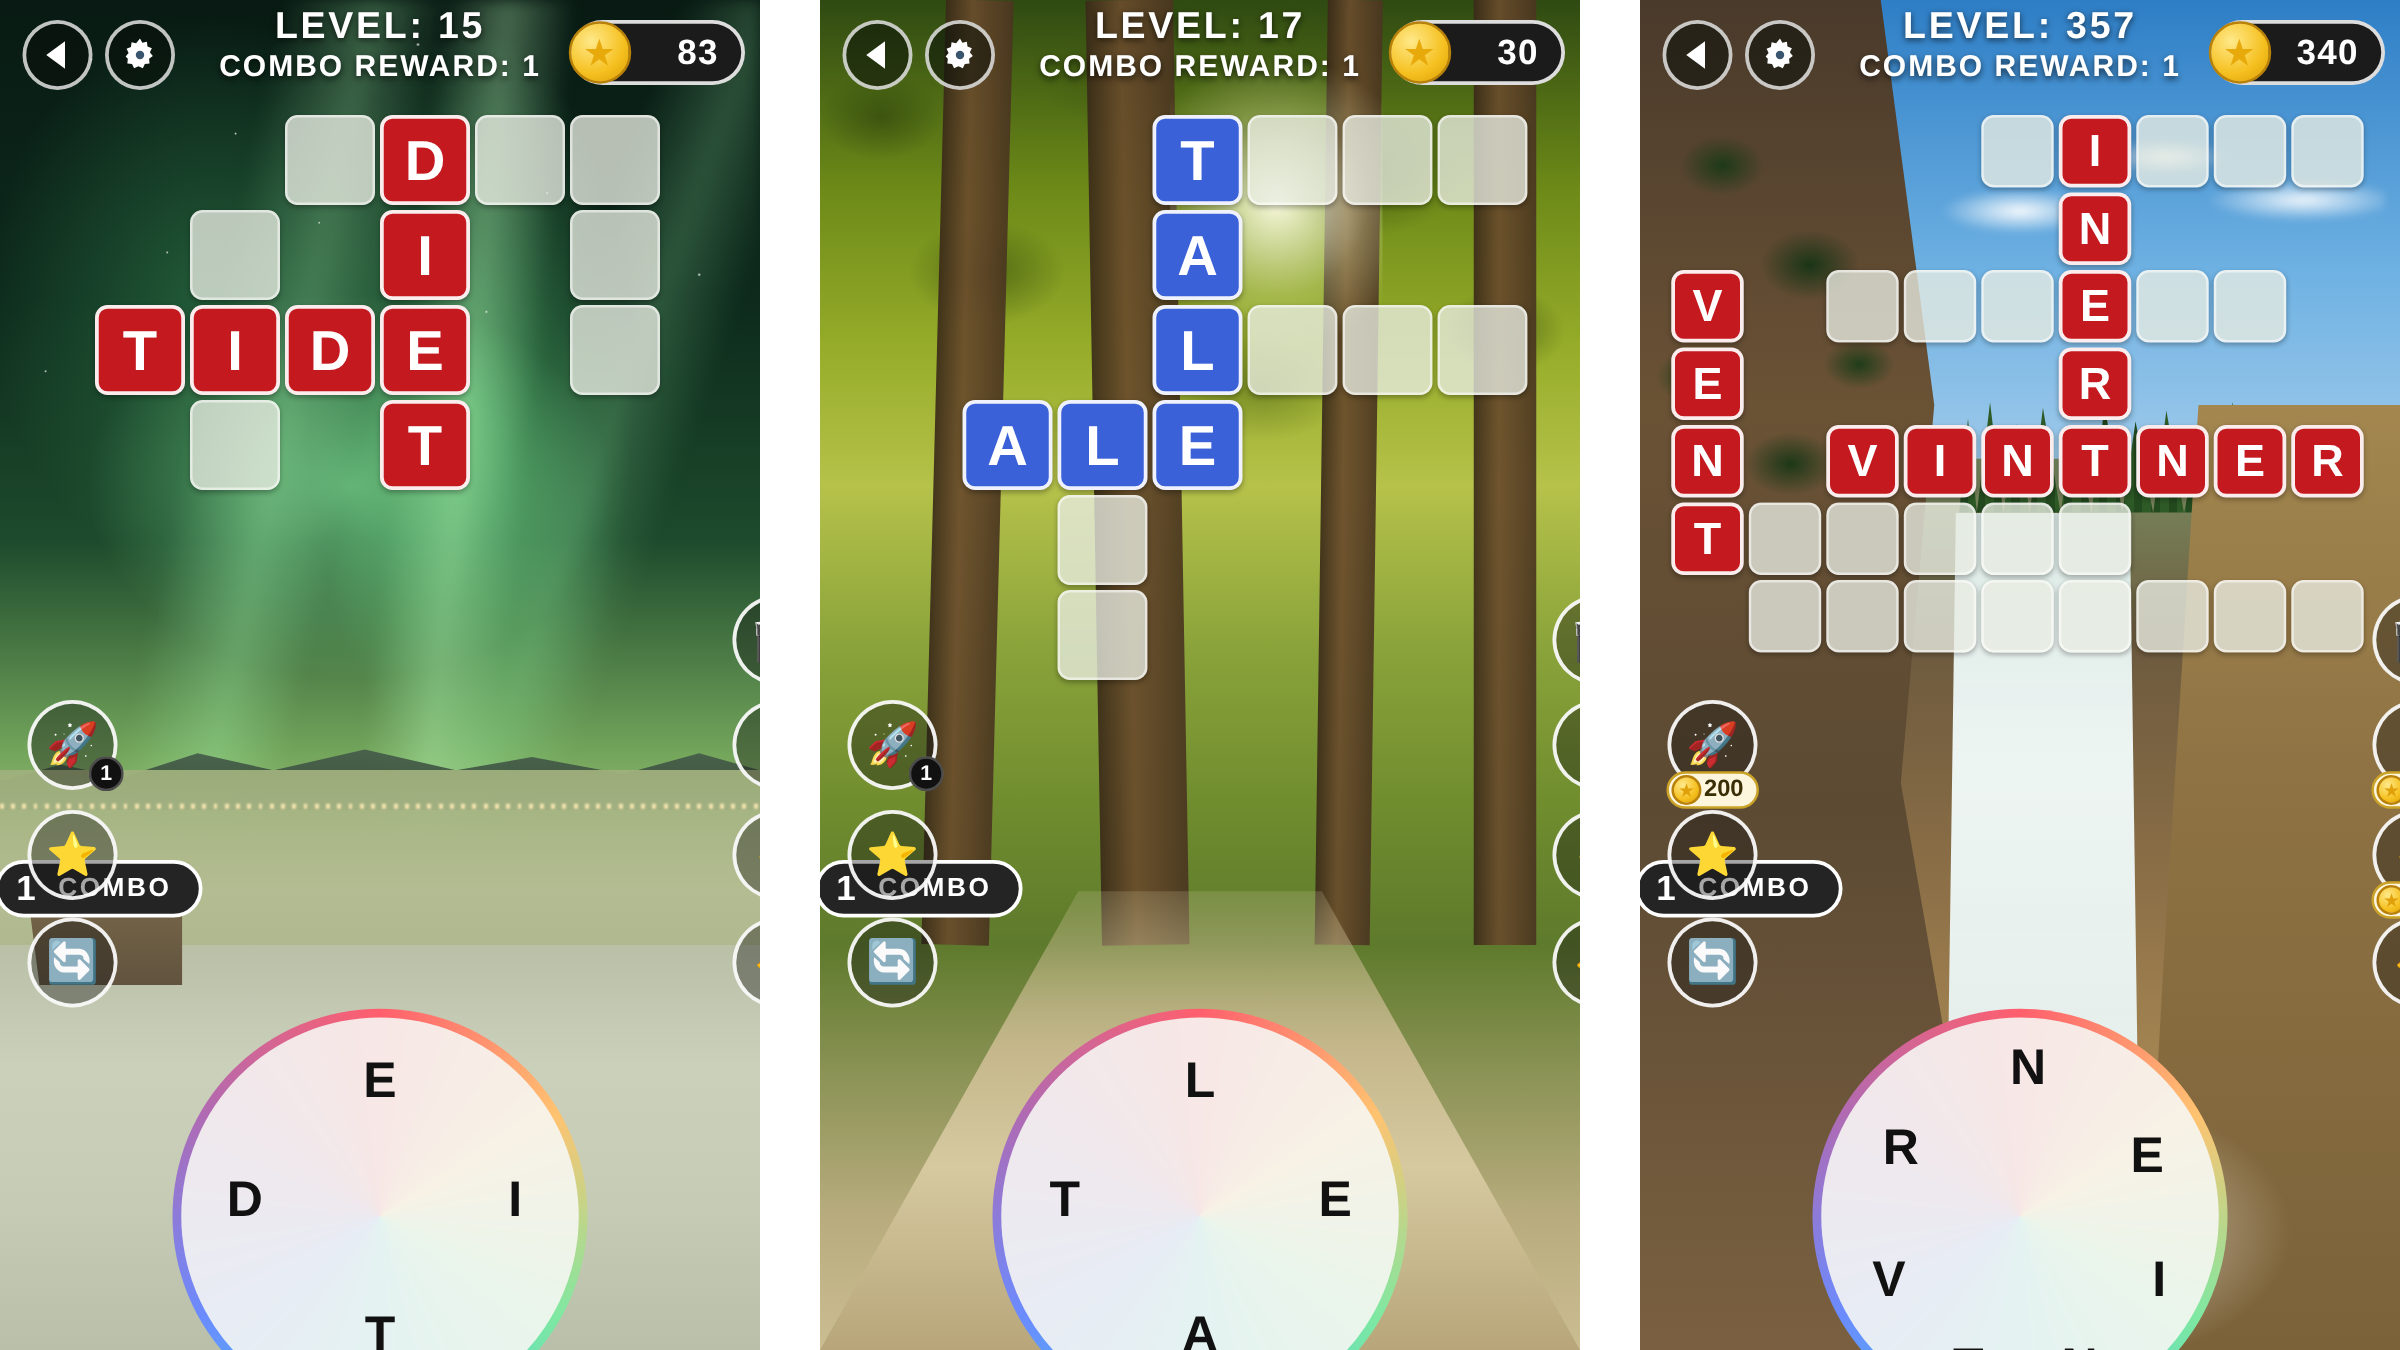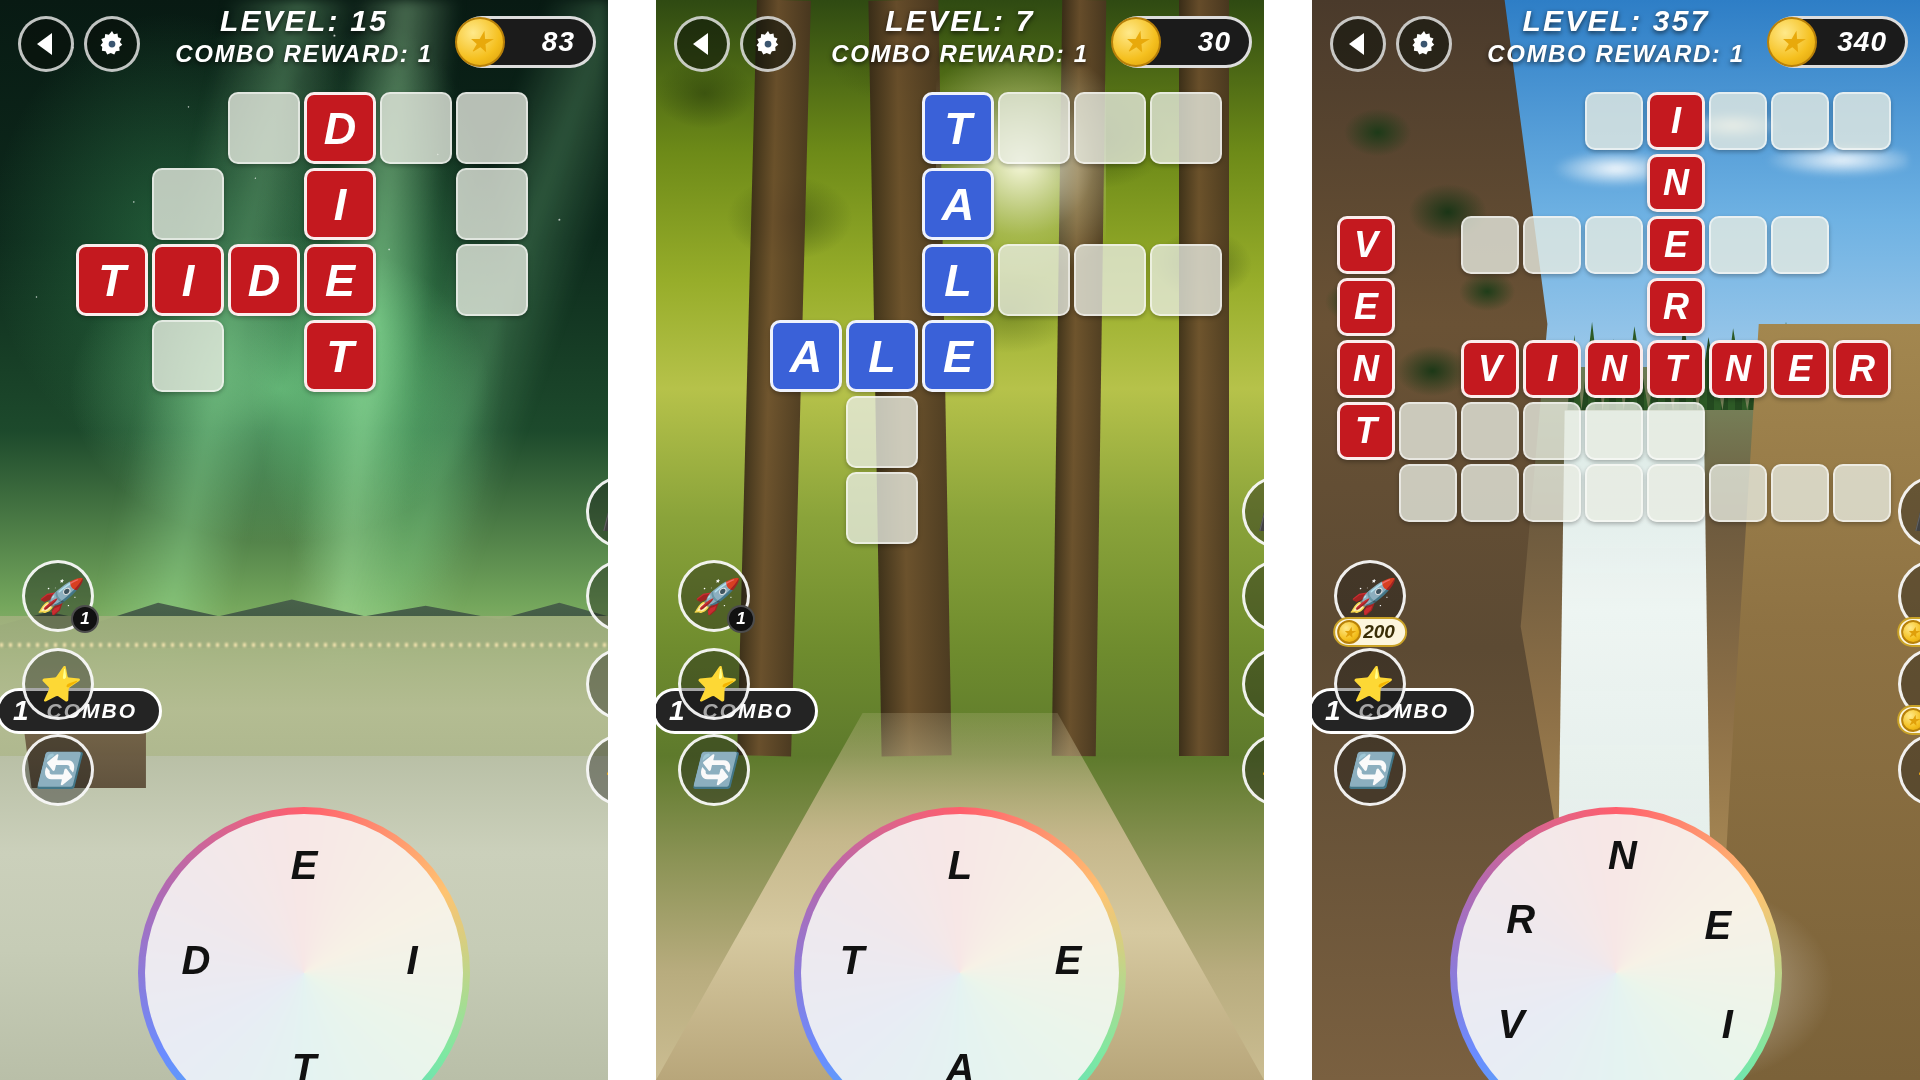--- a/index.html
+++ b/index.html
@@ -4,21 +4,21 @@
 <style>
   * { box-sizing: border-box; margin: 0; padding: 0; }
   html, body {
     width: 1920px; height: 1080px;
     background: #ffffff;
     font-family: "Liberation Sans", sans-serif;
     overflow: hidden;
   }
   .stage {
     position: relative; width: 1920px; height: 1080px;
-    display: flex; gap: 0; background:#fff;font-style:italic;
+    display: flex; gap: 0; background:#fff;
   }
   .panel {
     position: relative;
     width: 608px; height: 1080px;
     overflow: hidden;
     flex: 0 0 auto;
   }
   .gap { flex: 0 0 auto; width: 48px; height: 1080px; background:#fff; }
 
   
@@ -448,21 +448,21 @@
       <div class="circle-btn settings-btn">
         <span>
             <svg class="gi" width="30" height="30" viewBox="0 0 24 24" aria-hidden="true">
  <path fill="#ffffff" d="M12 1.5l1.5 2.6 2.9-.6.4 3 2.8 1.1-1.3 2.7 1.9 2.3-2.4 1.8.3 3-3 .3-1.3 2.7-2.8-1.2-2.8 1.2-1.3-2.7-3-.3.3-3L2.8 13l1.9-2.3L3.4 8l2.8-1.1.4-3 2.9.6z"></path>
  <circle cx="12" cy="12" r="4.1" fill="#ffffff"></circle>
  <circle cx="12" cy="12" r="2.7" fill="#3a5570"></circle>
 </svg>
           </span>
       </div>
       <div class="hud-center">
-        <div class="level-text">LEVEL: 7</div>
+        <div class="level-text">LEVEL: 17</div>
         <div class="combo-reward">COMBO REWARD: 1</div>
       </div>
       <div class="coin-pill">
         <span class="coin">
             <span class="coin-circle">★</span>
           </span>
         <span>30</span>
       </div>
     </div>
 

